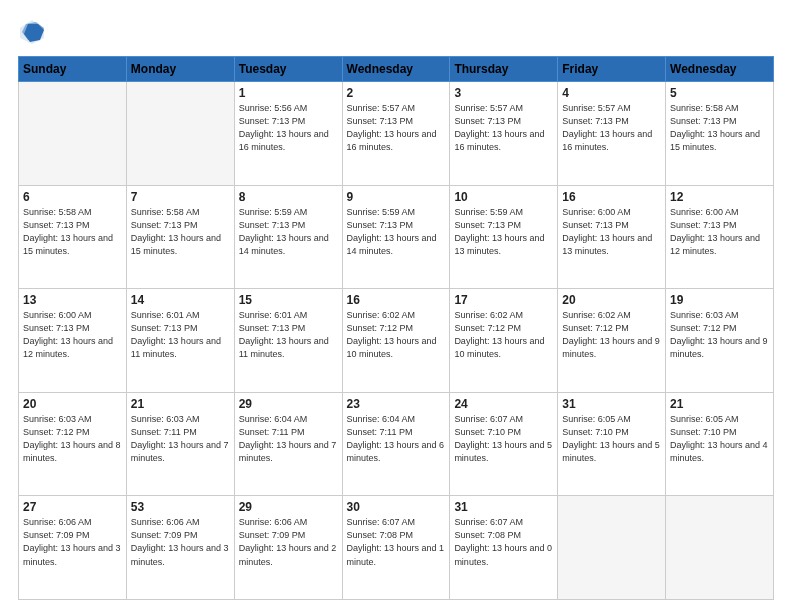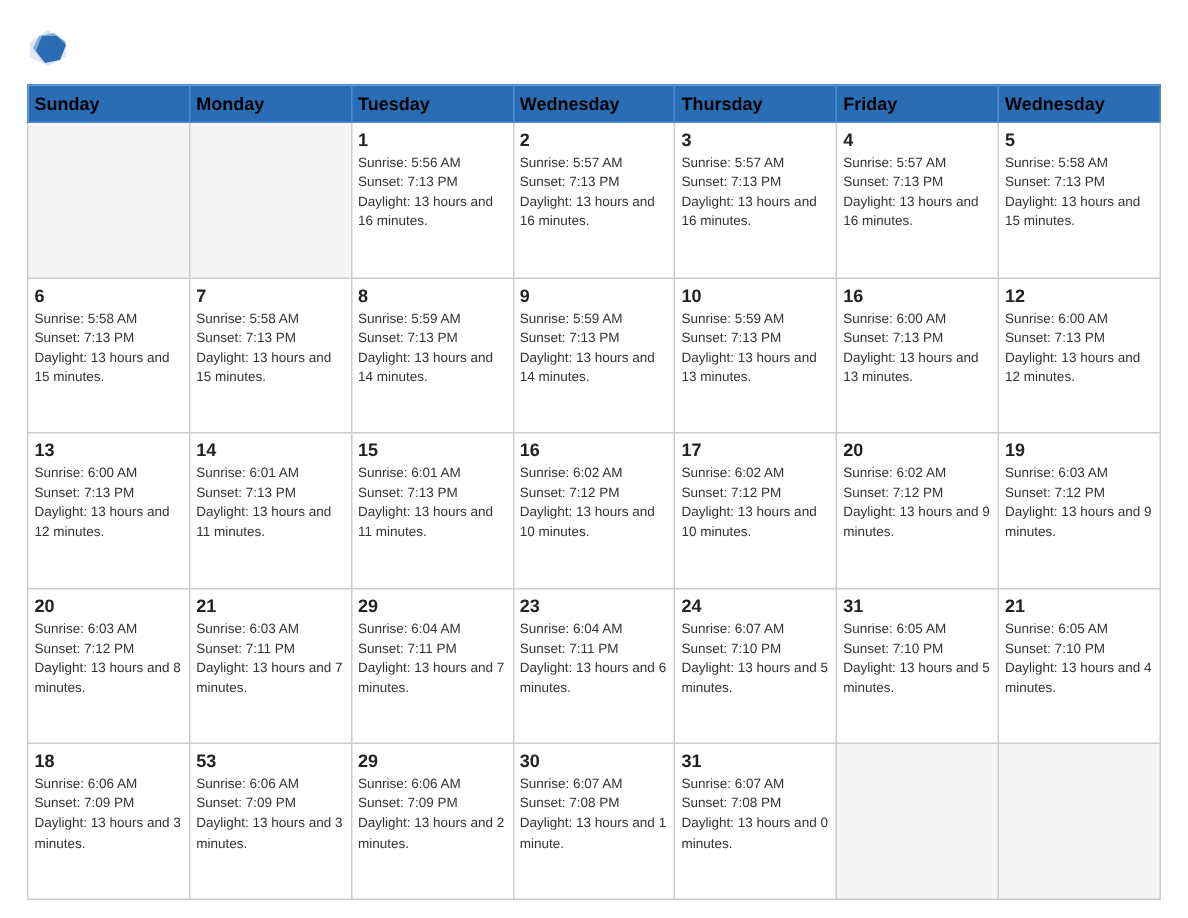--- a/index.html
+++ b/index.html
@@ -323,21 +323,21 @@
           <td>
             <span class="day-num">21</span>
             <div class="day-info">Sunrise: 6:05 AM
 Sunset: 7:10 PM
 Daylight: 13 hours
 and 4 minutes.</div>
           </td>
         </tr>
         <tr>
           <td>
-            <span class="day-num">18</span>
+            <span class="day-num">27</span>
             <div class="day-info">Sunrise: 6:06 AM
 Sunset: 7:09 PM
 Daylight: 13 hours
 and 3 minutes.</div>
           </td>
           <td>
             <span class="day-num">53</span>
             <div class="day-info">Sunrise: 6:06 AM
 Sunset: 7:09 PM
 Daylight: 13 hours

